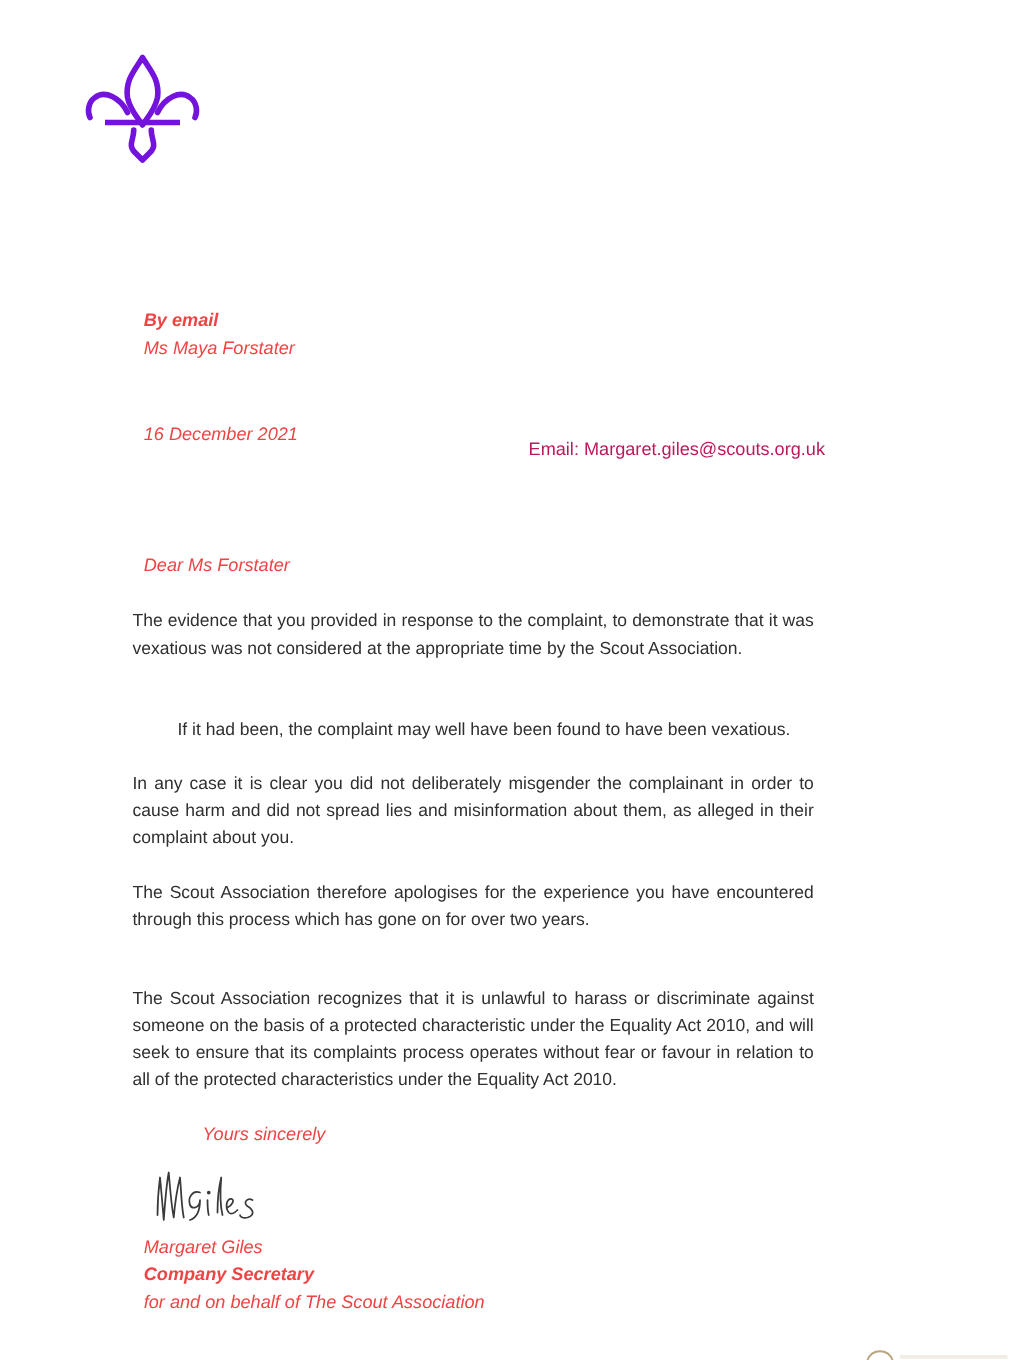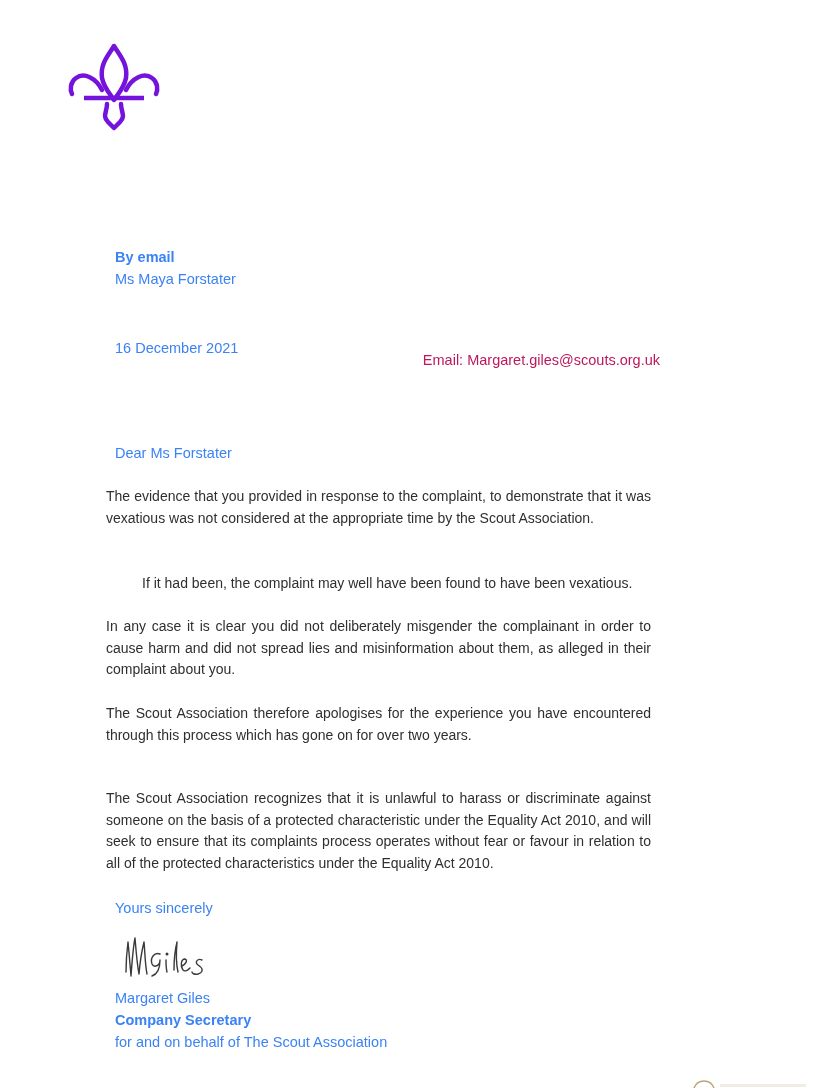--- a/index.html
+++ b/index.html
@@ -36,21 +36,22 @@
       font-size: 52px;
       letter-spacing: -1.5px;
       line-height: 1;
       color: #7413dc;
     }
     .text {
       position: absolute;
       left: 115px;
       font-size: 14.5px;
       line-height: 21.7px;
-      color: #3b82f6;
+      color: #ef4444;
+      font-style: italic;
     }
     .bold { font-weight: bold; }
     .para {
       position: absolute;
       left: 106px;
       width: 545px;
       font-size: 14px;
       line-height: 21.7px;
       color: #2f2f2f;
       text-align: justify;
@@ -109,21 +110,21 @@
 </div>
 
 <div class="text" style="top:443px;">Dear Ms Forstater</div>
 
 <p class="para last-left" style="top:486px;">The evidence that you provided in response to the complaint, to demonstrate that it was vexatious was not considered at the appropriate time by the Scout Association.</p>
 <p class="para last-left" style="top:573px;margin-left:36px;">If it had been, the complaint may well have been found to have been vexatious.</p>
 <p class="para last-left" style="top:616px;">In any case it is clear you did not deliberately misgender the complainant in order to cause harm and did not spread lies and misinformation about them, as alleged in their complaint about you.</p>
 <p class="para last-left" style="top:703px;">The Scout Association therefore apologises for the experience you have encountered through this process which has gone on for over two years.</p>
 <p class="para last-left" style="top:768px;margin-top:20px;">The Scout Association recognizes that it is unlawful to harass or discriminate against someone on the basis of a protected characteristic under the Equality Act 2010, and will seek to ensure that its complaints process operates without fear or favour in relation to all of the protected characteristics under the Equality Act 2010.</p>
 
-<div class="text" style="top:898px;">Yours sincerely</div>
+<div class="text" style="top:898px;margin-left:47px;">Yours sincerely</div>
 
 <svg class="signature" width="100" height="52" viewBox="0 0 100 52">
   <g fill="none" stroke="#3a3a3a" stroke-width="1.4" stroke-linecap="round" stroke-linejoin="round">
 
     <path d="M6 40 C6 28 7 18 8 10 C9 20 10 32 11 44 C12 30 13 16 15 6 C16 18 17 32 19 42 C20 30 22 18 24 10 C25 20 25 32 27 42"></path>
 
     <path d="M40 22 C34 20 30 26 32 32 C34 36 40 34 40 28 C40 36 38 42 32 44"></path>
 
     <path d="M46 28 C46 32 46 36 47 40"></path>
     <circle cx="47" cy="22" r="0.8" fill="#3a3a3a"></circle>

